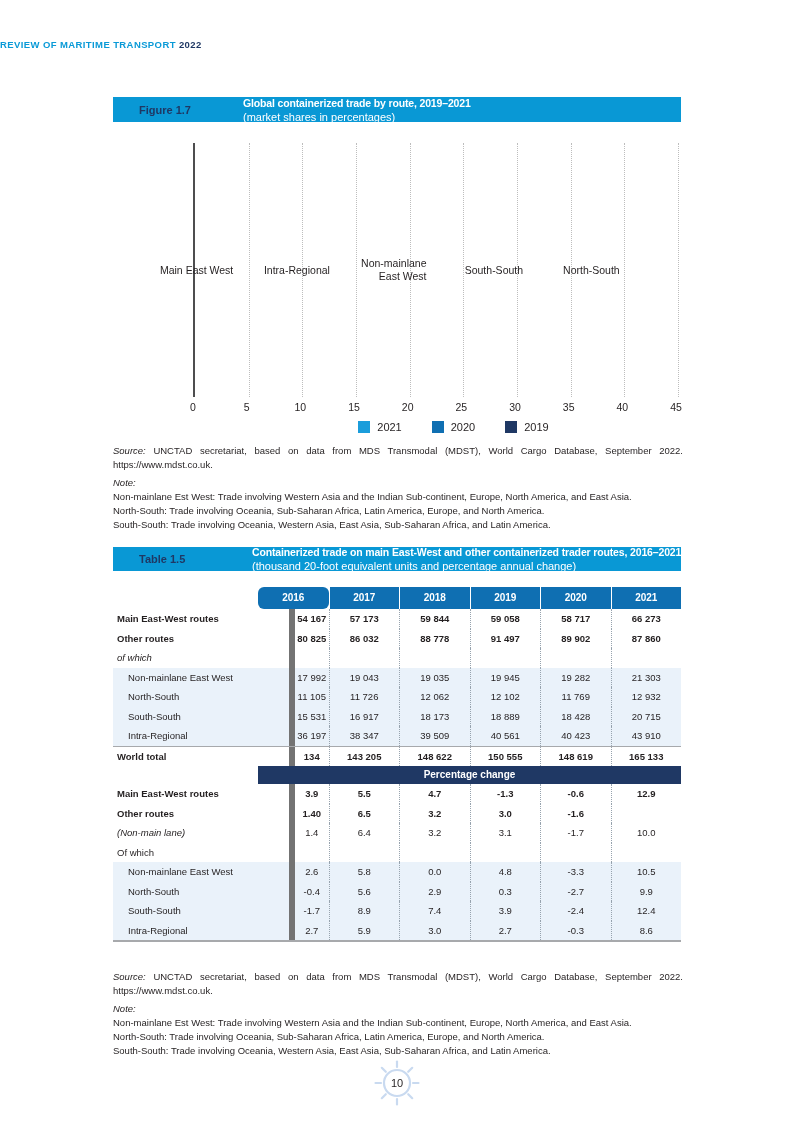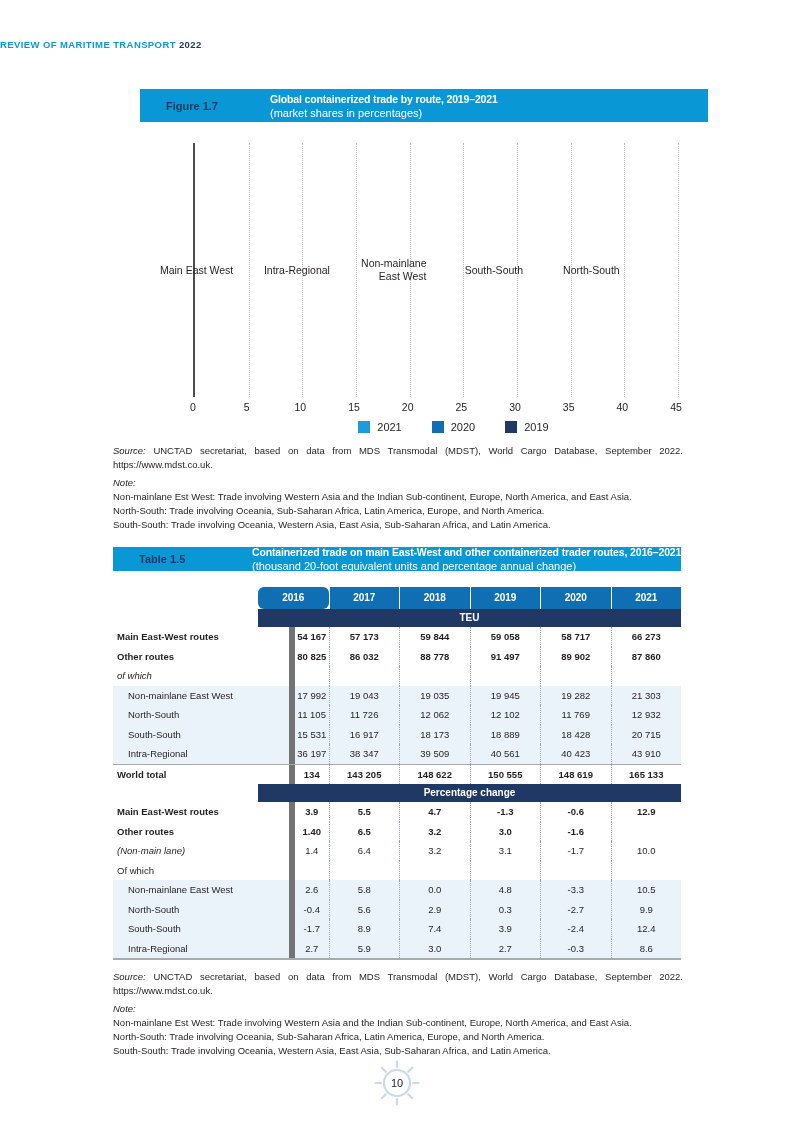--- a/index.html
+++ b/index.html
@@ -6,21 +6,21 @@
   body{font-family:"Liberation Sans",sans-serif;}
   .page{position:relative;width:793px;height:1122px;background:#fff;overflow:hidden;}
 
   
   .runhead{position:absolute;top:39px;left:0;width:100%;text-align:left;font-size:9.5px;
            font-weight:700;letter-spacing:.4px;color:#0A9AD7;}
   .runhead .yr{color:#1F3864;}
 
   
   .banner{position:absolute;left:113px;width:568px;background:#0998D5;display:flex;align-items:center;}
-  #fig-banner{top:89px;height:33px;margin-left:27px;}
+  #fig-banner{top:97px;height:25px;}
   #tab-banner{top:547px;height:24px;gap:9px;}
   .banner .blabel{flex:0 0 80px;margin-left:26px;font-size:11px;font-weight:700;color:#1F3864;}
   .banner .btitles{margin-left:24px;min-width:0;}
   .banner .btitle{font-size:10.5px;font-weight:700;color:#fff;line-height:14px;white-space:nowrap;letter-spacing:-0.15px;}
   .banner .bsub{font-size:11px;color:#fff;line-height:14px;white-space:nowrap;}
 
   
   .chart{position:absolute;left:113px;top:135px;width:568px;height:302px;}
   .plot{position:absolute;left:80px;top:8px;width:483px;height:254px;border-left:2px solid #4D4D4F;
         display:flex;justify-content:space-around;}
@@ -176,24 +176,20 @@
   <div class="dtable" id="dtable">
       <div class="grow yrow">
         <div></div>
         <div class="ycell first">2016</div>
         <div class="ycell">2017</div>
         <div class="ycell">2018</div>
         <div class="ycell">2019</div>
         <div class="ycell">2020</div>
         <div class="ycell">2021</div>
       </div>
-      <div class="grow bandrow">
-        <div></div>
-        <div class="bandfill">TEU</div>
-      </div>
       <div class="grow trow bold">
         <div class="lbl">Main East-West routes</div>
         <div class="val v0">54 167</div>
         <div class="val vd">57 173</div>
         <div class="val vd">59 844</div>
         <div class="val vd">59 058</div>
         <div class="val vd">58 717</div>
         <div class="val vd">66 273</div>
       </div>
       <div class="grow trow bold">

